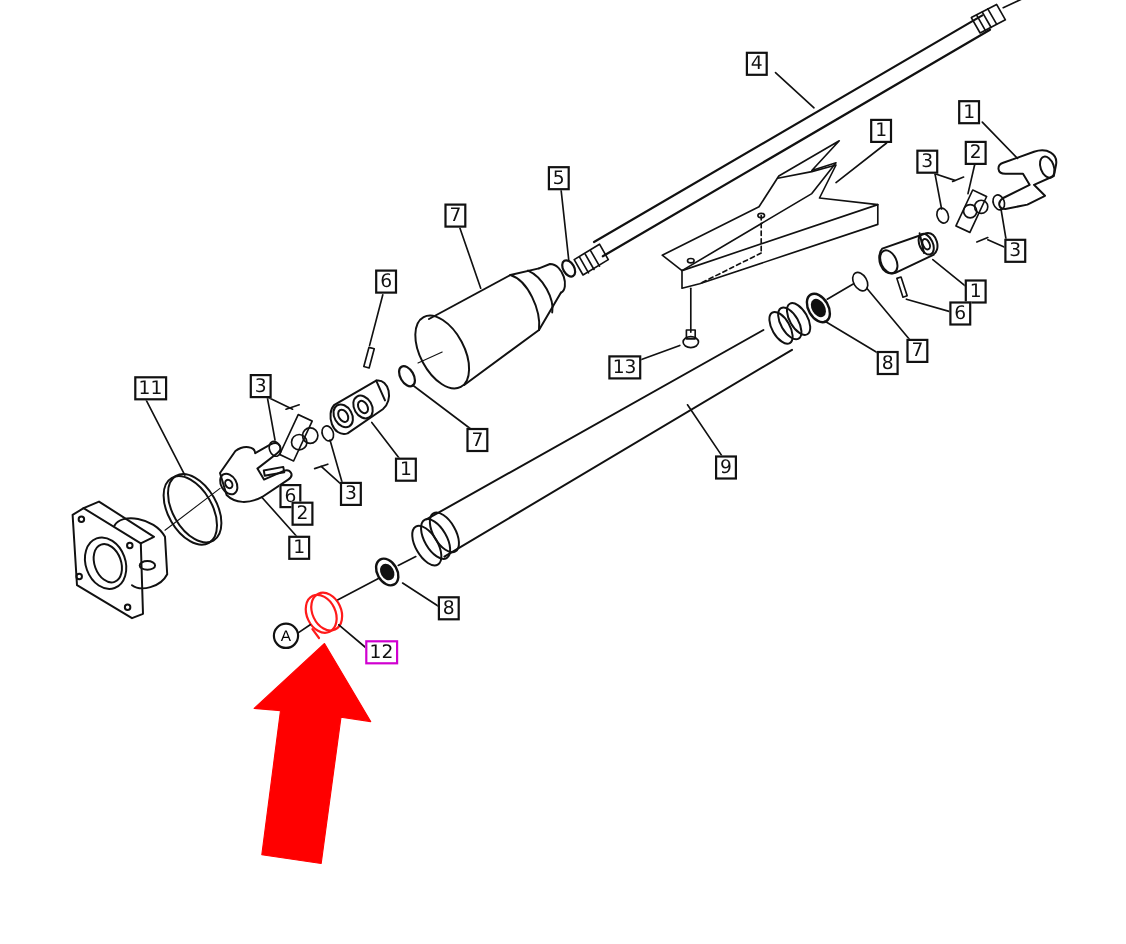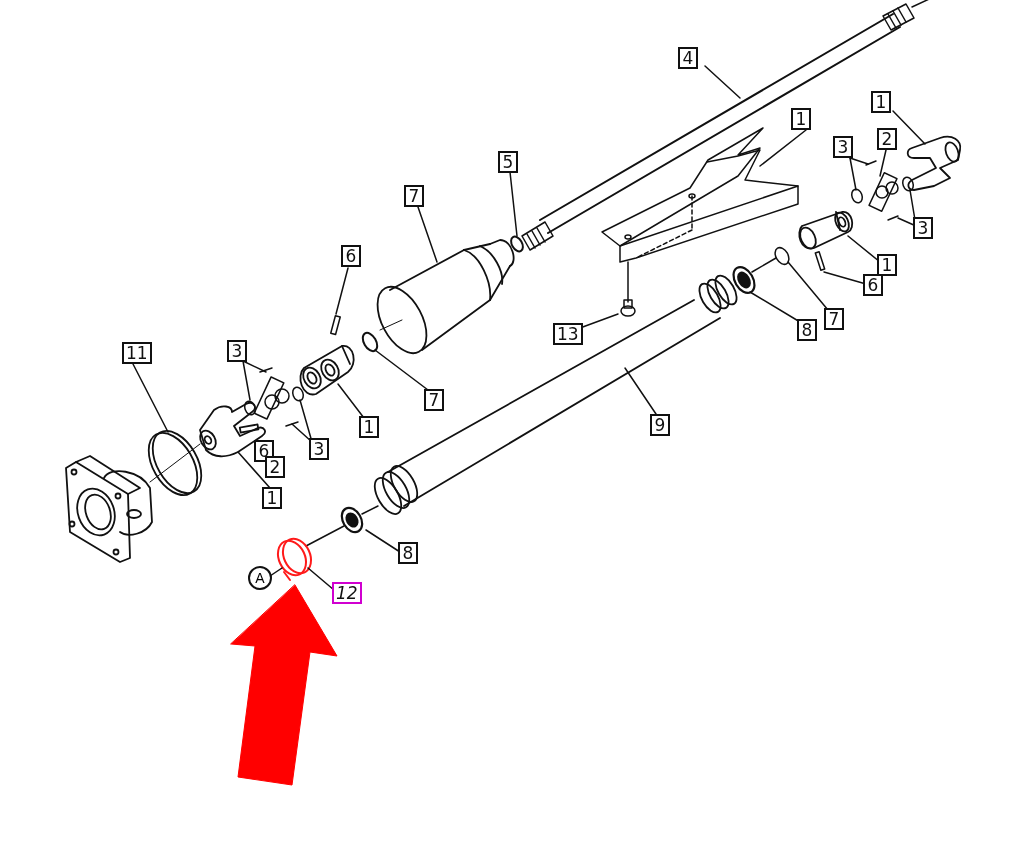--- a/index.html
+++ b/index.html
@@ -225,16 +225,16 @@
   <div class="callout" style="left:341px;top:245px;">6</div>
   <div class="callout" style="left:424px;top:389px;">7</div>
   <div class="callout" style="left:359px;top:416px;">1</div>
   <div class="callout" style="left:122px;top:342px;">11</div>
   <div class="callout" style="left:227px;top:340px;">3</div>
   <div class="callout" style="left:309px;top:438px;">3</div>
   <div class="callout" style="left:254px;top:440px;">6</div>
   <div class="callout" style="left:265px;top:456px;">2</div>
   <div class="callout" style="left:262px;top:487px;">1</div>
   <div class="callout" style="left:398px;top:542px;">8</div>
-  <div class="callout highlight" style="left:332px;top:582px;font-style:italic;">12</div>
+  <div class="callout highlight" style="left:332px;top:582px;">12</div>
 
   <div class="circle-ref" style="left:248px;top:566px;">A</div>
 </div>
 
 </body></html>

